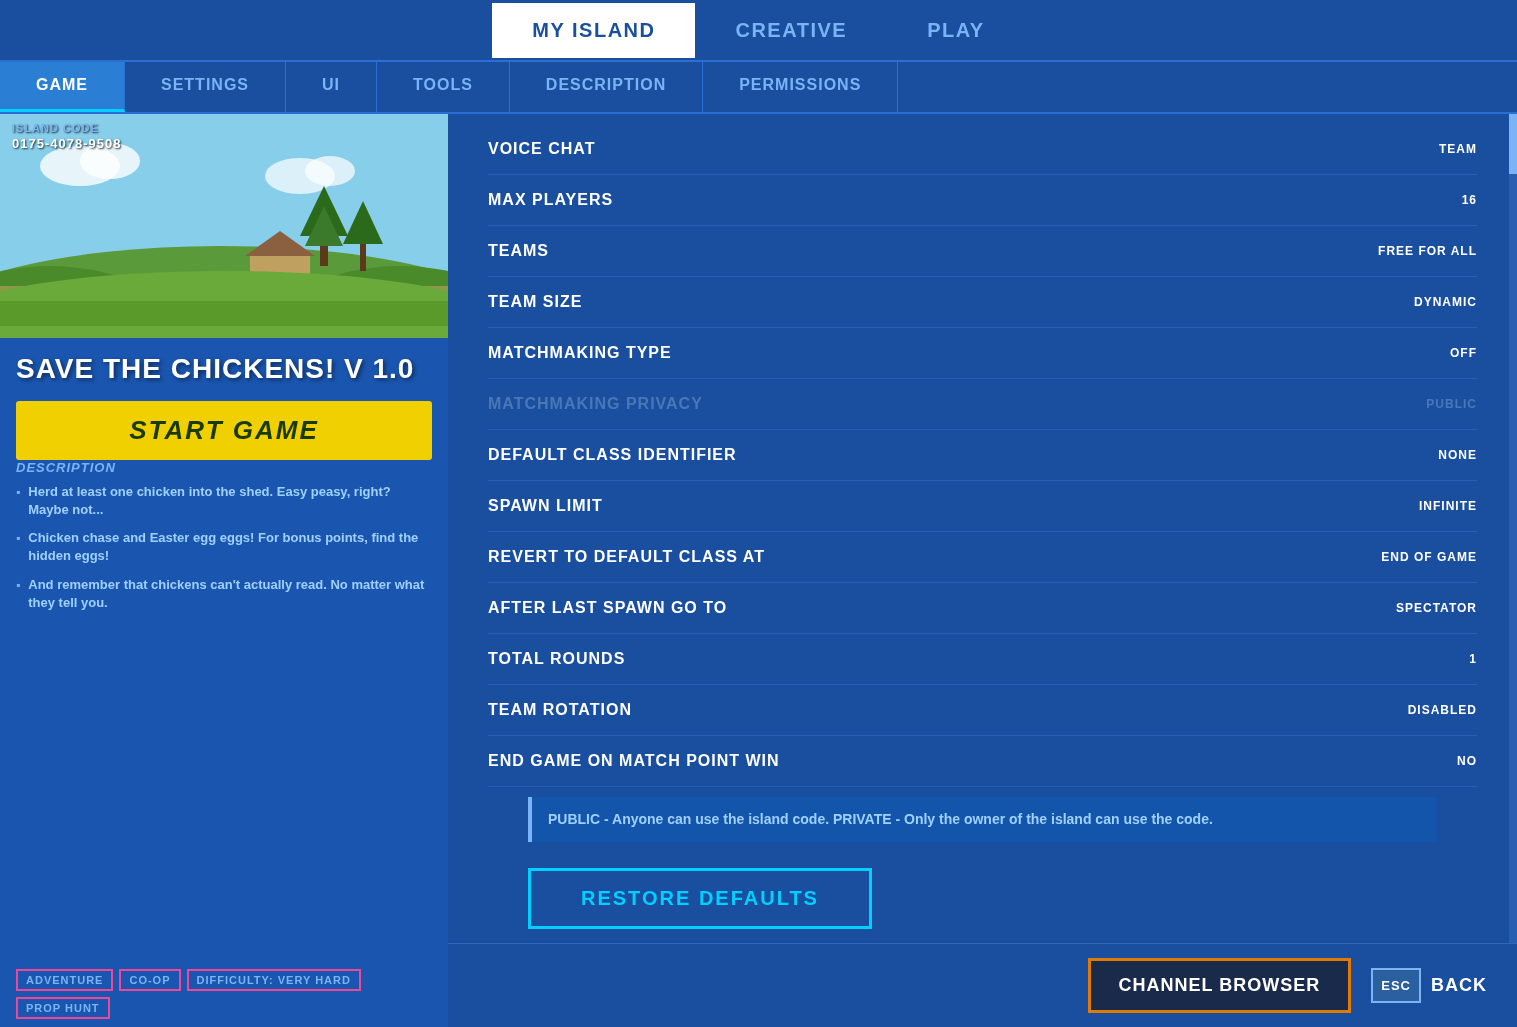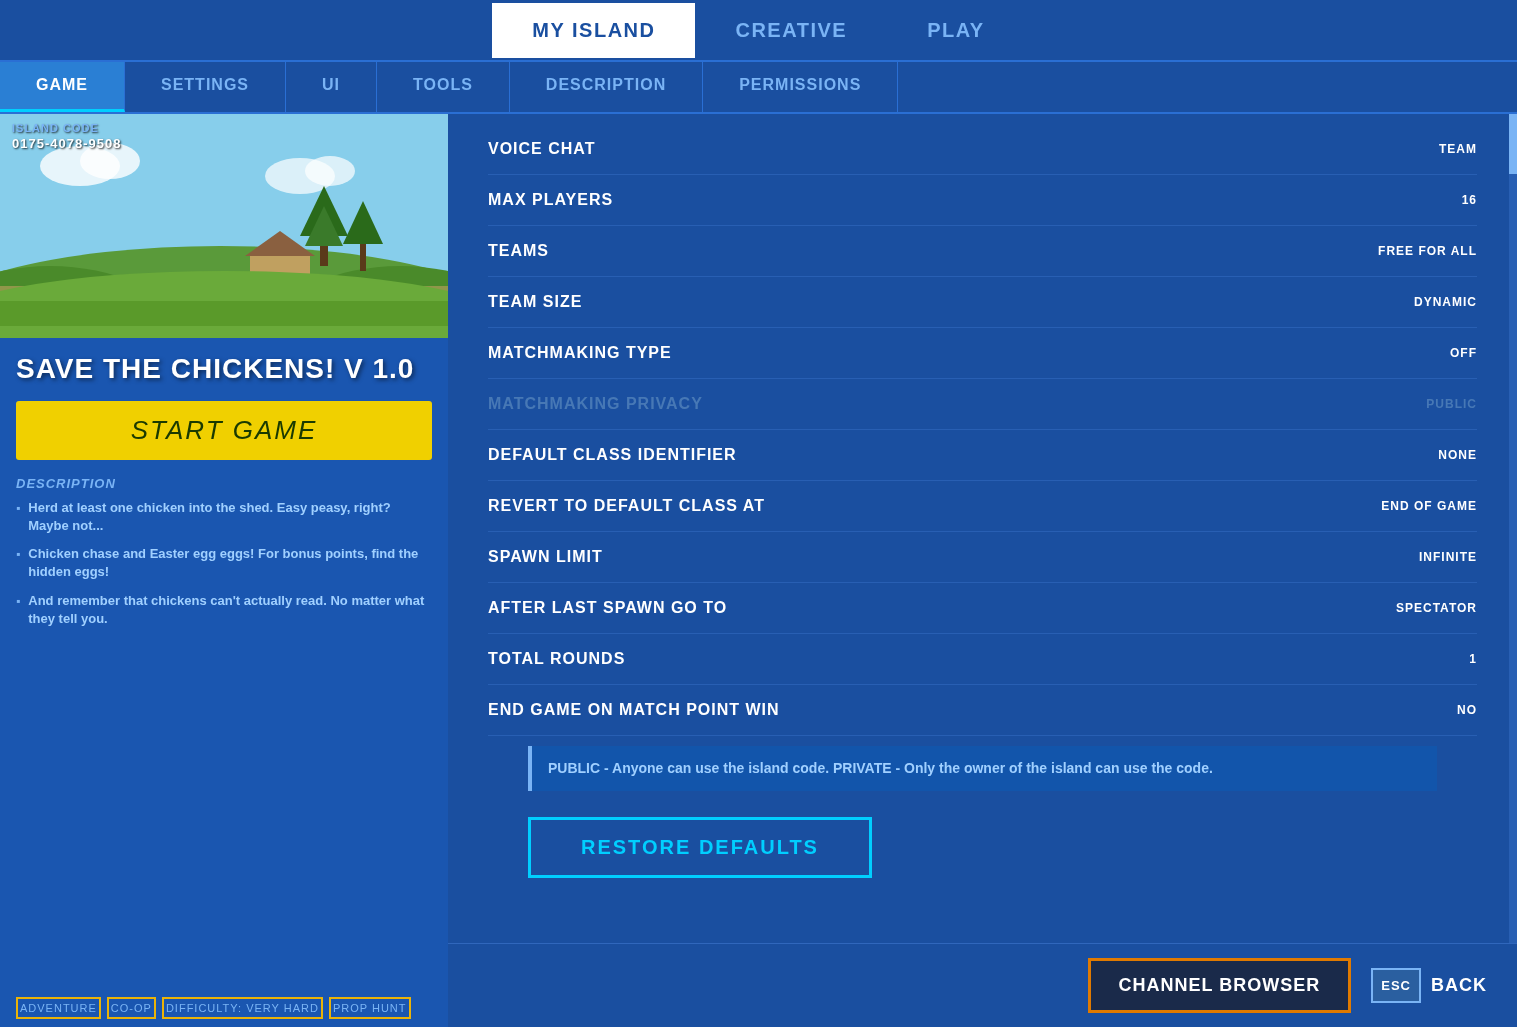--- a/index.html
+++ b/index.html
@@ -123,25 +123,25 @@
       font-size: 28px;
       font-weight: 900;
       color: white;
       text-transform: uppercase;
       letter-spacing: 1px;
       line-height: 1.1;
       text-shadow: 2px 2px 4px rgba(0,0,0,0.5);
     }
 
     .start-game-btn {
-      margin: 8px 16px 16px 16px;
+      margin: 8px 16px 0 16px;
       background: #f0d000;
       color: #1a3a00;
       font-size: 26px;
-      font-weight: 400;
+      font-weight: 700;
       letter-spacing: 2px;
       text-transform: uppercase;
       padding: 14px 0;
       text-align: center;
       cursor: pointer;
       border: none;
       border-radius: 3px;
       font-style: italic;
     }
 
@@ -182,25 +182,25 @@
     }
 
     .tags-section {
       padding: 8px 16px;
       display: flex;
       flex-wrap: wrap;
       gap: 6px;
     }
 
     .tag {
-      border: 2px solid #eab308;
+      border: 2px solid #ec4899;
       color: #7ab4f5;
       font-size: 11px;
-      font-weight: 400;
-      padding: 3px 2px;
+      font-weight: 700;
+      padding: 3px 8px;
       letter-spacing: 1px;
       text-transform: uppercase;
     }
 
     
     .right-panel {
       flex: 1;
       background: #1a4fa0;
       display: flex;
       flex-direction: column;
@@ -445,34 +445,38 @@
         </div>
         <div class="setting-row dimmed">
           <span class="setting-label">MATCHMAKING PRIVACY</span>
           <span class="setting-value">PUBLIC</span>
         </div>
         <div class="setting-row">
           <span class="setting-label">DEFAULT CLASS IDENTIFIER</span>
           <span class="setting-value">NONE</span>
         </div>
         <div class="setting-row">
+          <span class="setting-label">SPAWN LIMIT</span>
+          <span class="setting-value">INFINITE</span>
+        </div>
+        <div class="setting-row">
           <span class="setting-label">REVERT TO DEFAULT CLASS AT</span>
           <span class="setting-value">END OF GAME</span>
         </div>
         <div class="setting-row">
-          <span class="setting-label">SPAWN LIMIT</span>
-          <span class="setting-value">INFINITE</span>
-        </div>
-        <div class="setting-row">
           <span class="setting-label">AFTER LAST SPAWN GO TO</span>
           <span class="setting-value">SPECTATOR</span>
         </div>
         <div class="setting-row">
           <span class="setting-label">TOTAL ROUNDS</span>
           <span class="setting-value">1</span>
+        </div>
+        <div class="setting-row">
+          <span class="setting-label">TEAM ROTATION</span>
+          <span class="setting-value">DISABLED</span>
         </div>
         <div class="setting-row">
           <span class="setting-label">END GAME ON MATCH POINT WIN</span>
           <span class="setting-value">NO</span>
         </div>
 
         
         <div class="info-box">PUBLIC - Anyone can use the island code. PRIVATE - Only the owner of the island can use the code.</div>
 
         

